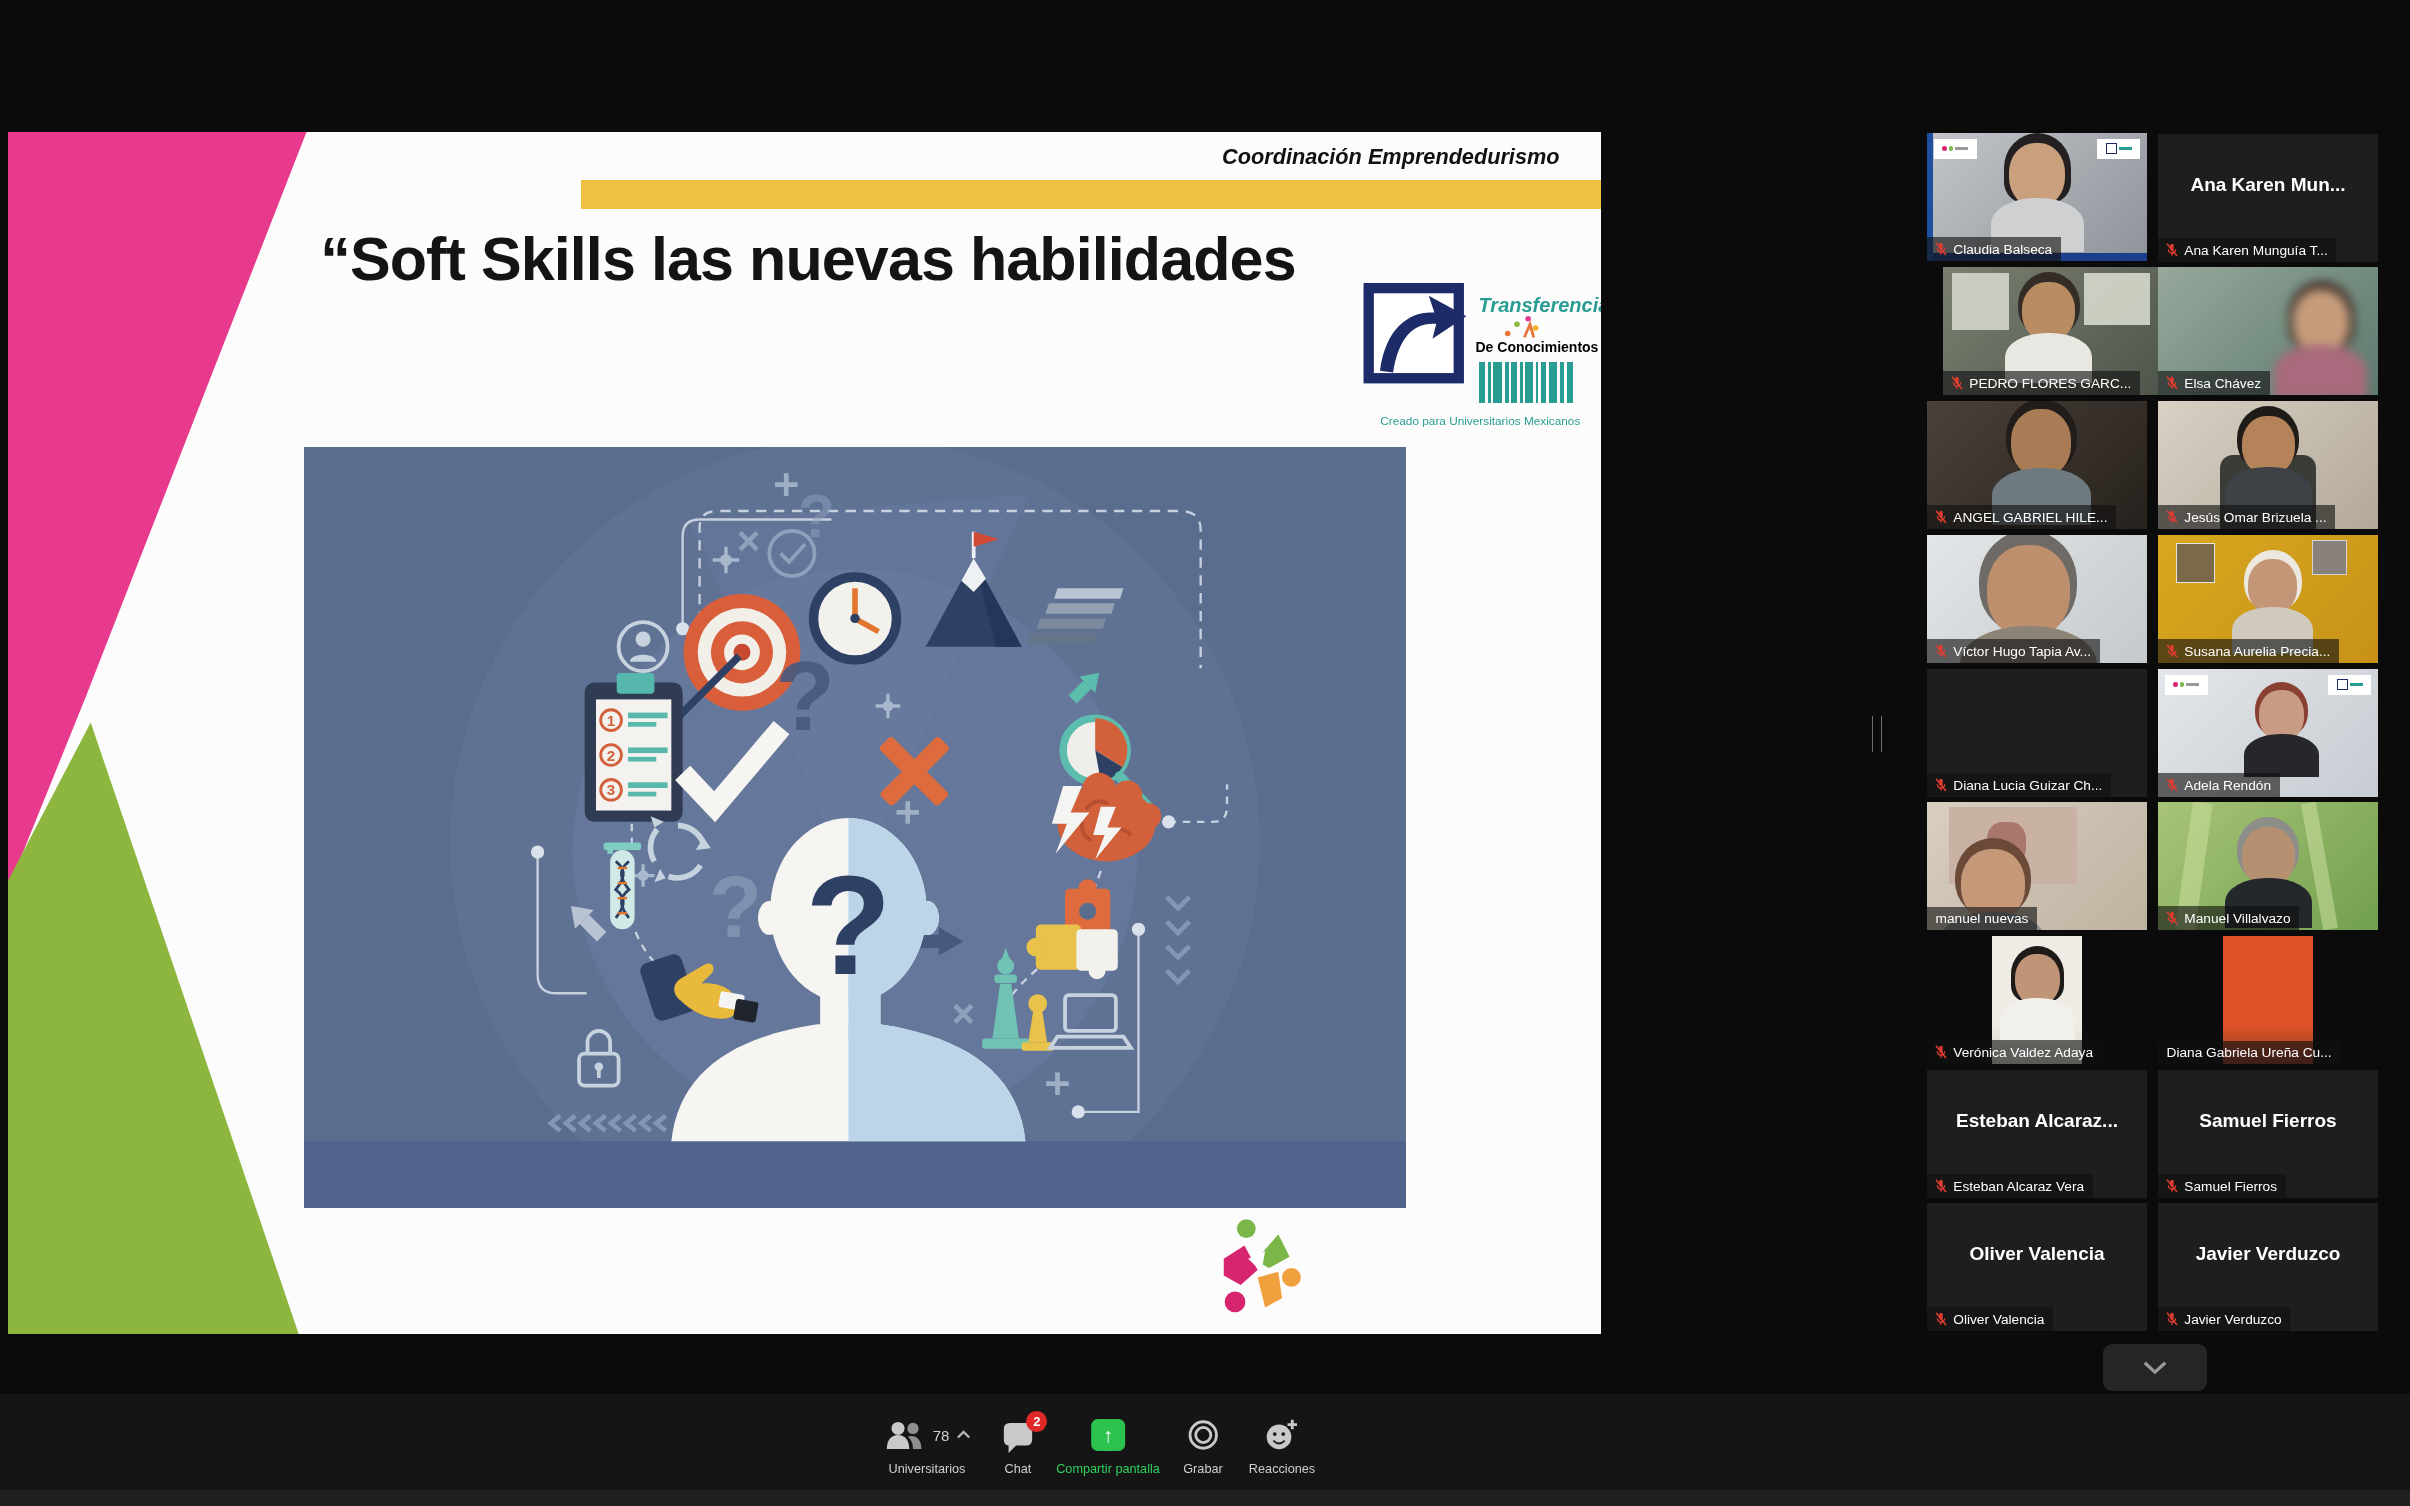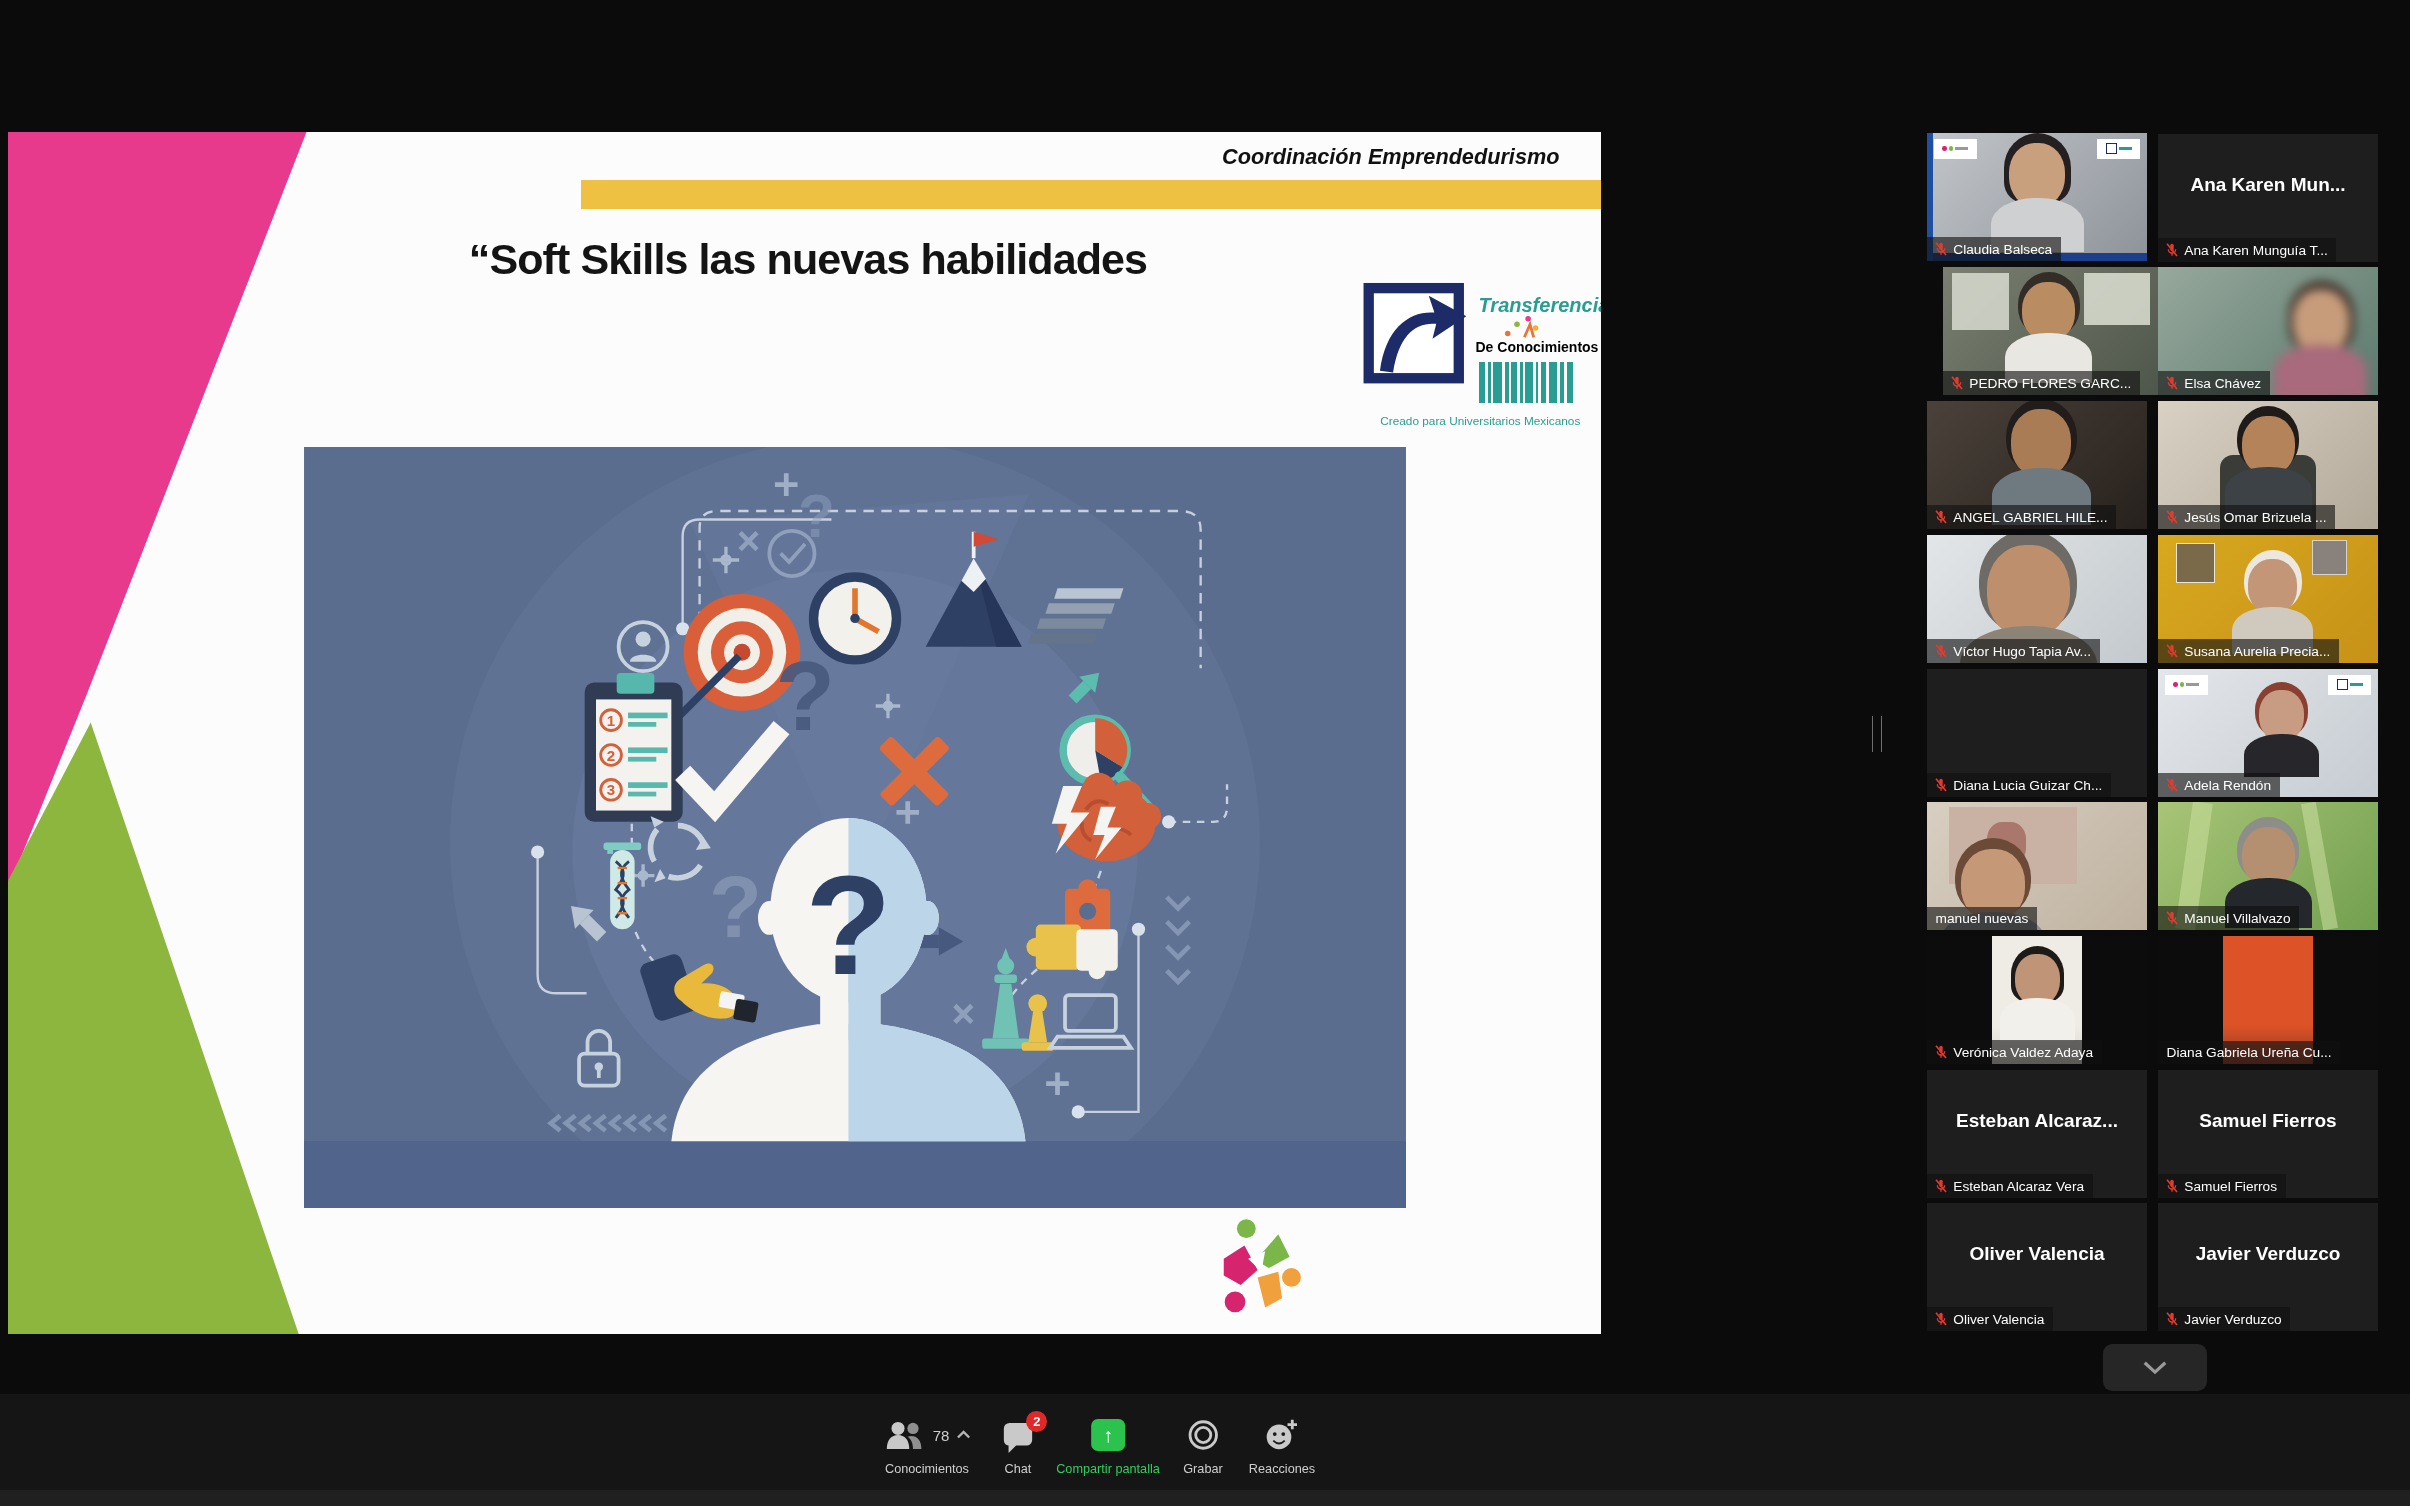--- a/index.html
+++ b/index.html
@@ -7,21 +7,21 @@
          font-family:"Liberation Sans","DejaVu Sans",sans-serif;}
   
   #slide{position:absolute;left:7.5px;top:132px;width:1593px;height:1202px;background:#fcfcfc;overflow:hidden;}
   #pink-shape{position:absolute;left:0;top:0;width:339px;height:782px;background:#e83a8c;
               clip-path:polygon(0 0,299px 0,79px 72%,0 97%);}
   #green-shape{position:absolute;left:0;top:565px;width:320px;height:637px;background:#8cb63e;
                clip-path:polygon(26% 4%,0 29%,0 100%,91% 100%);}
   #slide-header{position:absolute;top:12.2px;right:41px;font-size:21.7px;font-weight:bold;font-style:italic;color:#111;}
   #yellow-bar{position:absolute;left:573px;top:48px;width:1020px;height:29px;background:#efc142;}
   #slide-title{position:absolute;left:160px;top:66px;width:1281px;text-align:center;
-               font-size:43px;line-height:123px;font-weight:bold;color:#141414;letter-spacing:-0.9px;}
+               font-size:61px;line-height:123px;font-weight:bold;color:#141414;letter-spacing:-0.9px;}
   
   #tk-logo{position:absolute;left:1353px;top:143px;width:243px;height:282px;}
   .tk-teal{color:#2a9d93;} .tk-navy{color:#000000;}
   #tk-line1{position:absolute;left:118px;top:19px;font-size:20px;font-weight:bold;font-style:italic;}
   #tk-line2{position:absolute;left:115px;top:64px;font-size:14px;font-weight:bold;}
   #tk-barcode{position:absolute;left:118px;top:87px;width:102px;height:41px;display:flex;align-items:stretch;gap:2.8px;}
   #tk-barcode div{background:#2a9d93;}
   #tk-tagline{position:absolute;left:11.3px;top:139px;width:217px;font-size:11.8px;text-align:center;}
   
   #rg-logo{position:absolute;left:1212px;top:1085px;width:377px;height:108px;}
@@ -676,21 +676,21 @@
           <circle cx="16" cy="11" r="7" fill="#c9c9c9"></circle>
           <path d="M4,33 c0,-10 5,-15 12,-15 s12,5 12,15 Z" fill="#c9c9c9"></path>
           <circle cx="32" cy="11" r="6" fill="#8f8f8f"></circle>
           <path d="M30,19 c7,0 11,5 11,14 h-9 c0,-6 -2,-11 -6,-13 Z" fill="#8f8f8f"></path>
         </svg>
         <span id="count-78">78</span>
         <svg width="15" height="9.4" viewBox="0 0 16 10">
           <polyline points="2,8 8,2 14,8" stroke="#b5b5b5" stroke-width="2.5" fill="none"></polyline>
         </svg>
       </div>
-      <span class="tool-label">Conocimientos</span>
+      <span class="tool-label">Universitarios</span>
     </div>
 
     <div class="tool" style="left:1018px">
       <div id="chat-wrap">
         <svg width="36" height="34" viewBox="0 0 38 36">
           <path d="M4,8 a6,6 0 0 1 6,-6 h18 a6,6 0 0 1 6,6 v12 a6,6 0 0 1 -6,6 H17 l-8,8 v-8 h0 a6,6 0 0 1 -5,-6 Z" fill="#c9c9c9"></path>
         </svg>
         <div id="chat-badge">2</div>
       </div>
       <span class="tool-label">Chat</span>

